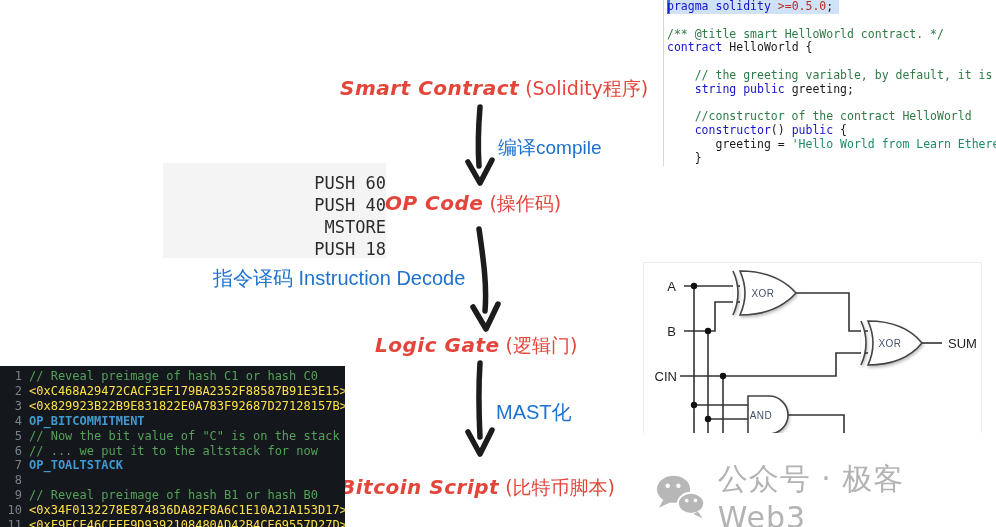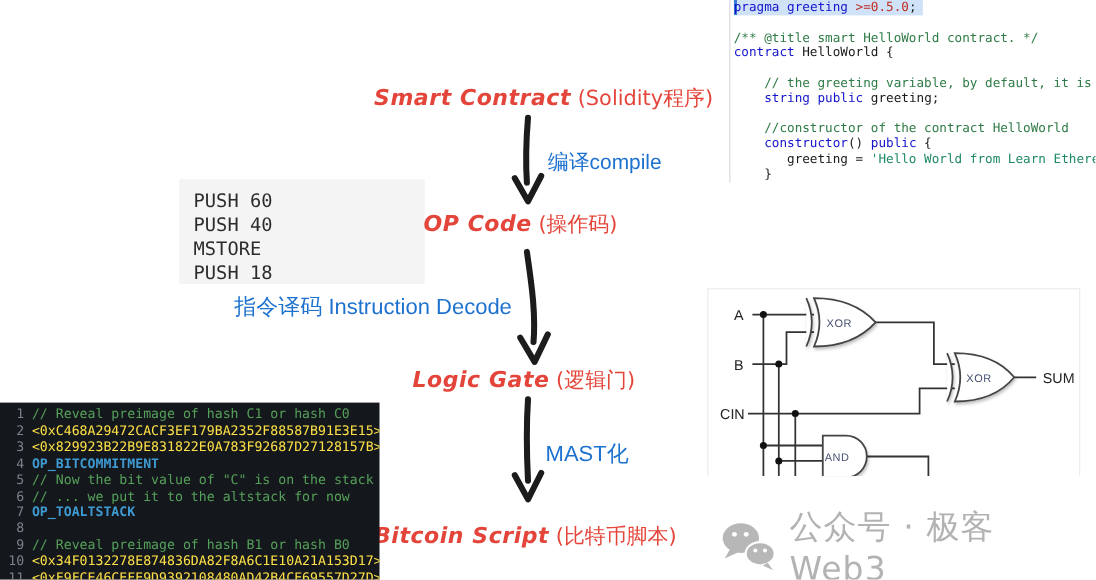--- a/index.html
+++ b/index.html
@@ -16,21 +16,21 @@
   .solidity .code-line.hl{background:#cfe2f8;box-shadow:inset 3px 0 0 #3a7bd5;width:fit-content;padding-right:6px;}
   .solidity .tok-kw{color:#1414cc;}
   .solidity .tok-plain{color:#1a1a1a;}
   .solidity .tok-com{color:#2e7b46;}
   .solidity .tok-str{color:#1f8a63;}
   .solidity .tok-num{color:#c02b20;}
 
   
   .opbox{position:absolute;left:163px;top:163px;width:223px;height:95px;background:#f4f4f4;
          font-family:"DejaVu Sans Mono","Liberation Mono",monospace;font-size:17px;line-height:22px;
-         color:#2b2b2b;padding:9px 0 0 13px;box-sizing:border-box;}
+         color:#2b2b2b;padding:9px 0 0 13px;box-sizing:border-box;text-align:right;}
 
   
   .btc{position:absolute;left:0;top:337px;width:345px;height:181px;background:#14171b;overflow:hidden;
        font-family:"DejaVu Sans Mono","Liberation Mono",monospace;font-size:12px;line-height:14.9px;
        padding:3px 0 0 4px;box-sizing:border-box;margin-top:29px;}
   .btc .tok-ln{display:inline-block;width:18px;text-align:right;margin-right:7px;color:#7b828c;}
   .btc .tok-cmt{color:#55a05a;}
   .btc .tok-hex{color:#fde047;}
   .btc .tok-op{color:#3f9ad2;font-weight:bold;}
 
@@ -64,21 +64,21 @@
   .watermark{position:absolute;left:655px;top:459px;display:flex;align-items:center;gap:10px;}
   .watermark .wm-text{color:#b3b3b3;font-size:30px;letter-spacing:1px;
                       font-family:"DejaVu Sans","Liberation Sans",sans-serif;}
 </style>
 </head>
 <body>
 
 <div class="stage">
 
   <div class="solidity">
-      <div class="code-line hl"><span class="tok-kw">pragma</span><span class="tok-plain"> </span><span class="tok-kw">greeting</span><span class="tok-plain"> </span><span class="tok-num">&gt;=0.5.0</span><span class="tok-plain">;</span></div>
+      <div class="code-line hl"><span class="tok-kw">pragma</span><span class="tok-plain"> </span><span class="tok-kw">solidity</span><span class="tok-plain"> </span><span class="tok-num">&gt;=0.5.0</span><span class="tok-plain">;</span></div>
       <div class="code-line">&nbsp;</div>
       <div class="code-line"><span class="tok-com">/** @title smart HelloWorld contract. */</span></div>
       <div class="code-line"><span class="tok-kw">contract</span><span class="tok-plain"> HelloWorld {</span></div>
       <div class="code-line">&nbsp;</div>
       <div class="code-line"><span class="tok-com">    // the greeting variable, by default, it is set o</span></div>
       <div class="code-line"><span class="tok-plain">    </span><span class="tok-kw">string</span><span class="tok-plain"> </span><span class="tok-kw">public</span><span class="tok-plain"> greeting;</span></div>
       <div class="code-line">&nbsp;</div>
       <div class="code-line"><span class="tok-com">    //constructor of the contract HelloWorld</span></div>
       <div class="code-line"><span class="tok-kw">    constructor</span><span class="tok-plain">() </span><span class="tok-kw">public</span><span class="tok-plain"> {</span></div>
       <div class="code-line"><span class="tok-plain">       greeting = </span><span class="tok-str">'Hello World from Learn Ethereum'</span></div>

